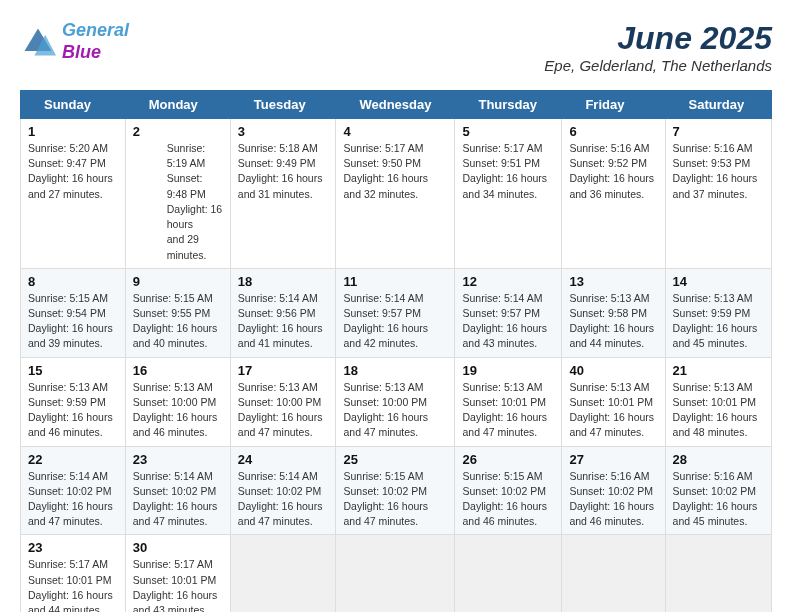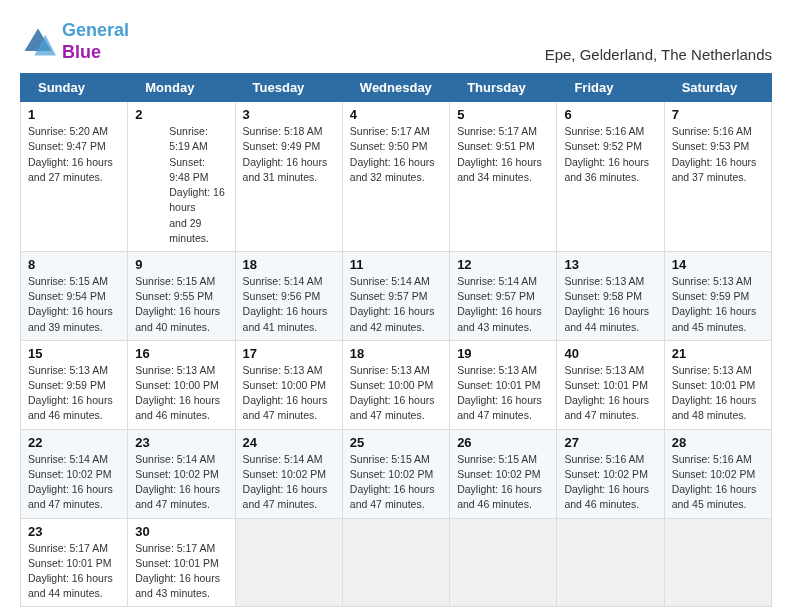--- a/index.html
+++ b/index.html
@@ -6,22 +6,23 @@
     body {
       font-family: Arial, sans-serif;
       background: #fff;
       width: 792px;
       min-height: 612px;
       padding: 20px;
     }
     .header {
       display: flex;
       justify-content: space-between;
-      align-items: flex-end;
-      margin-bottom: 10px;
+      align-items: flex-start;
+      margin-bottom: 16px;
+      font-style: italic;
     }
     .logo {
       display: flex;
       align-items: center;
       gap: 6px;
     }
     .logo-text {
       font-size: 18px;
       font-weight: bold;
       color: #1a3a5c;
@@ -48,21 +49,21 @@
     }
     .calendar {
       width: 100%;
       border-collapse: collapse;
       border: 1px solid #ccc;
     }
     .calendar th {
       background-color: #2e6da4;
       color: #fff;
       text-align: left;
-      padding: 6px 17px;
+      padding: 6px 23px;
       font-size: 13px;
       font-weight: bold;
       border: 1px solid #2e6da4;
     }
     .calendar td {
       vertical-align: top;
       padding: 5px 7px;
       border: 1px solid #ddd;
       font-size: 10.5px;
       color: #333;
@@ -97,20 +98,21 @@
     <svg class="logo-icon" viewBox="0 0 40 40">
       <polygon points="20,5 35,30 5,30" fill="#2e6da4" opacity="0.85"></polygon>
       <polygon points="28,12 40,35 16,35" fill="#4a9fd4" opacity="0.7"></polygon>
     </svg>
     <div class="logo-text">
       <div><span>General</span></div>
       <div><span style="color:#a21caf">Blue</span></div>
     </div>
   </div>
   <div class="title-block">
+    <div class="calendar-title">June 2025</div>
     <div class="calendar-subtitle">Epe, Gelderland, The Netherlands</div>
   </div>
 </div>
 
 <table class="calendar">
   <thead>
     <tr>
     <th>Sunday</th>
         <th>Monday</th>
         <th>Tuesday</th>

